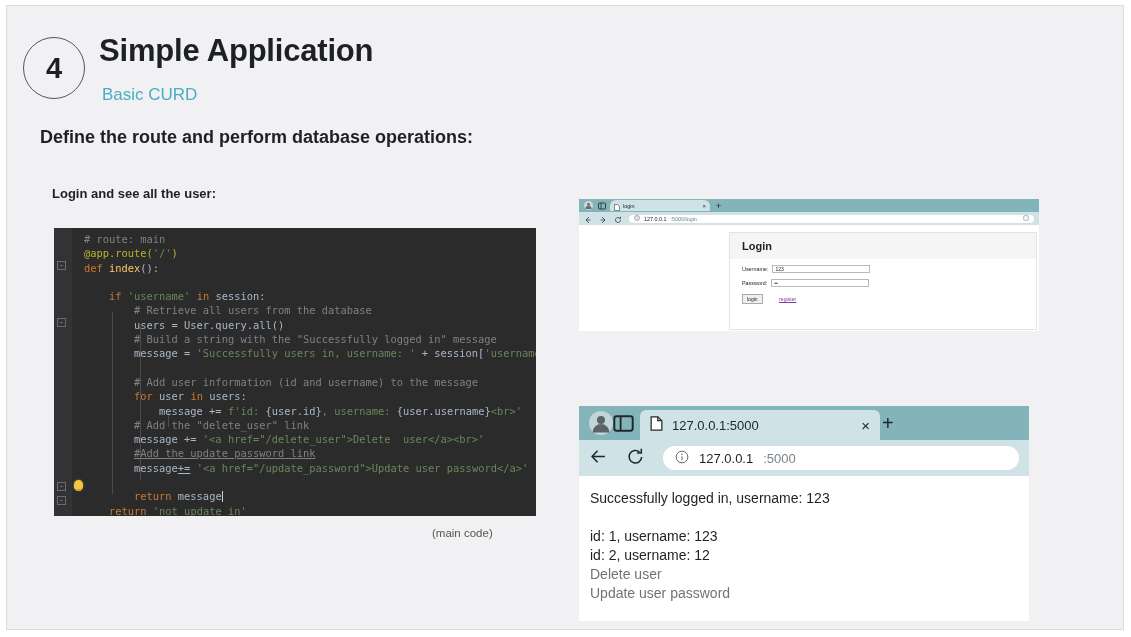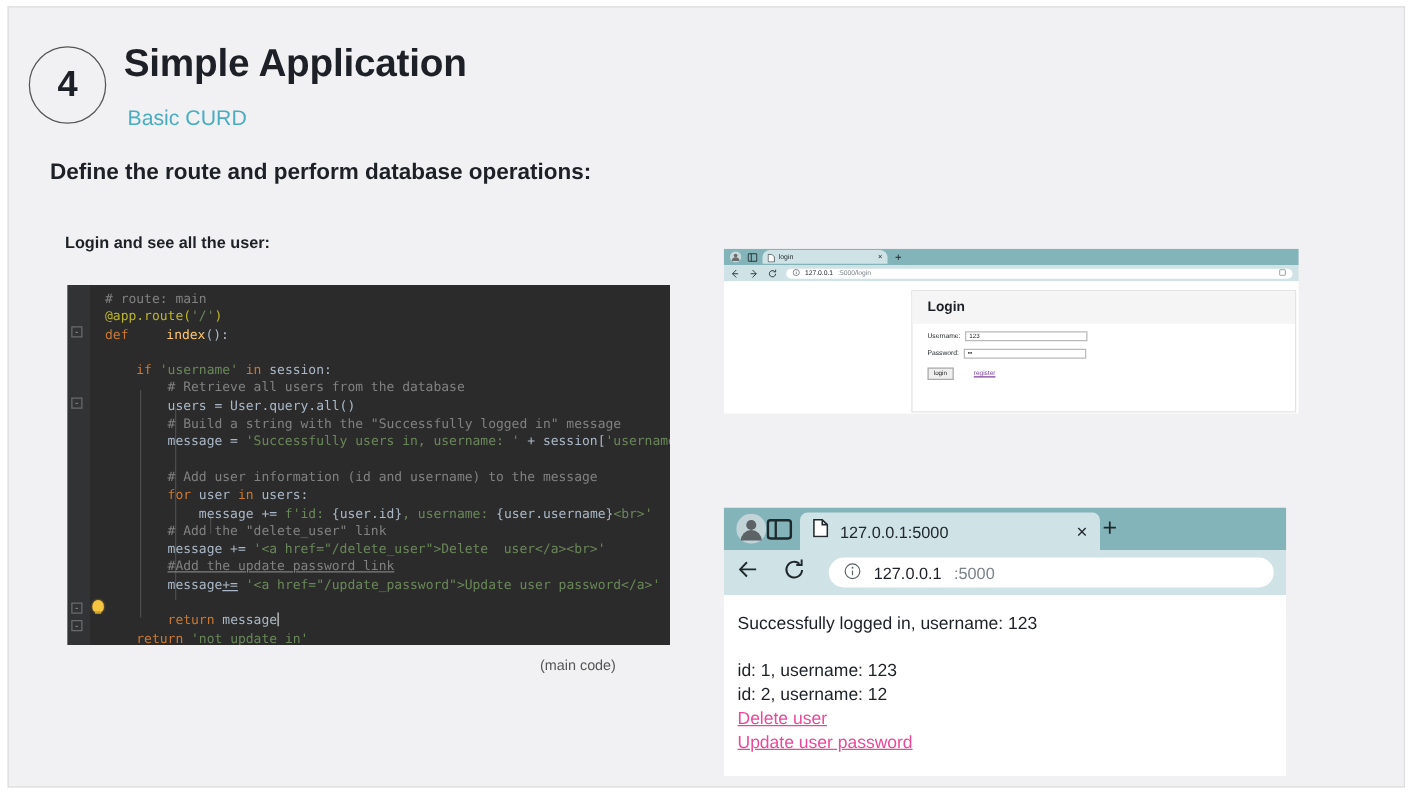--- a/index.html
+++ b/index.html
@@ -88,21 +88,21 @@
   }
   pre.code {
     position: absolute; left: 30px; top: 4px; margin: 0;
     font-family: "DejaVu Sans Mono", monospace;
     font-size: 10.4px; line-height: 14.3px;
     color: #a9b7c6; white-space: pre;
   }
   .cmt { color: #808080; }
   .kw  { color: #cc7832; }
   .str { color: #6a8759; }
-  .fn  { color: #ffc66d; margin-left: 24px; }
+  .fn  { color: #ffc66d; }
   .dec { color: #bbb529; }
   .brc { color: #a9b7c6; }
   .ul  { text-decoration: underline; }
   .caret {
     display:inline-block; width:1px; height:11px;
     background:#d0d0d0; vertical-align:-2px;
   }
 
   
   .browser { position: absolute; overflow: hidden; }
@@ -165,21 +165,21 @@
   #browser-big .tab-active {
     height: 30px; margin-left: 6px; padding: 0 10px; gap: 9px;
     width: 240px; box-sizing:border-box; margin-top:4px;
   }
   #browser-big .tab-title { font-size: 13px; flex: 1; }
   #browser-big .navbar { height: 36px; padding: 0 10px; gap: 18px; }
   #browser-big .omnibox { height: 24px; flex: 1; padding: 0 12px; gap: 10px; font-size: 13px; }
   #browser-big .page { height: 145px; padding: 13px 12px 0 11px; box-sizing:border-box; }
   .msg-line { font-size: 14px; color: #1d2026; line-height: 19px; }
   .msg-gap { height: 19px; }
-  .out-link { font-size: 14px; color: #ec4899; text-decoration: underline; line-height:19px; display:block; }
+  .out-link { font-size: 14px; color: #737373; line-height:19px; display:block; }
   .plus { color:#20282c; font-weight:300; }
   .xclose { color:#20282c; }
 </style>
 </head>
 <body>
 
 <div id="slide">
 
   <div id="header">
     <div class="num-circle">

